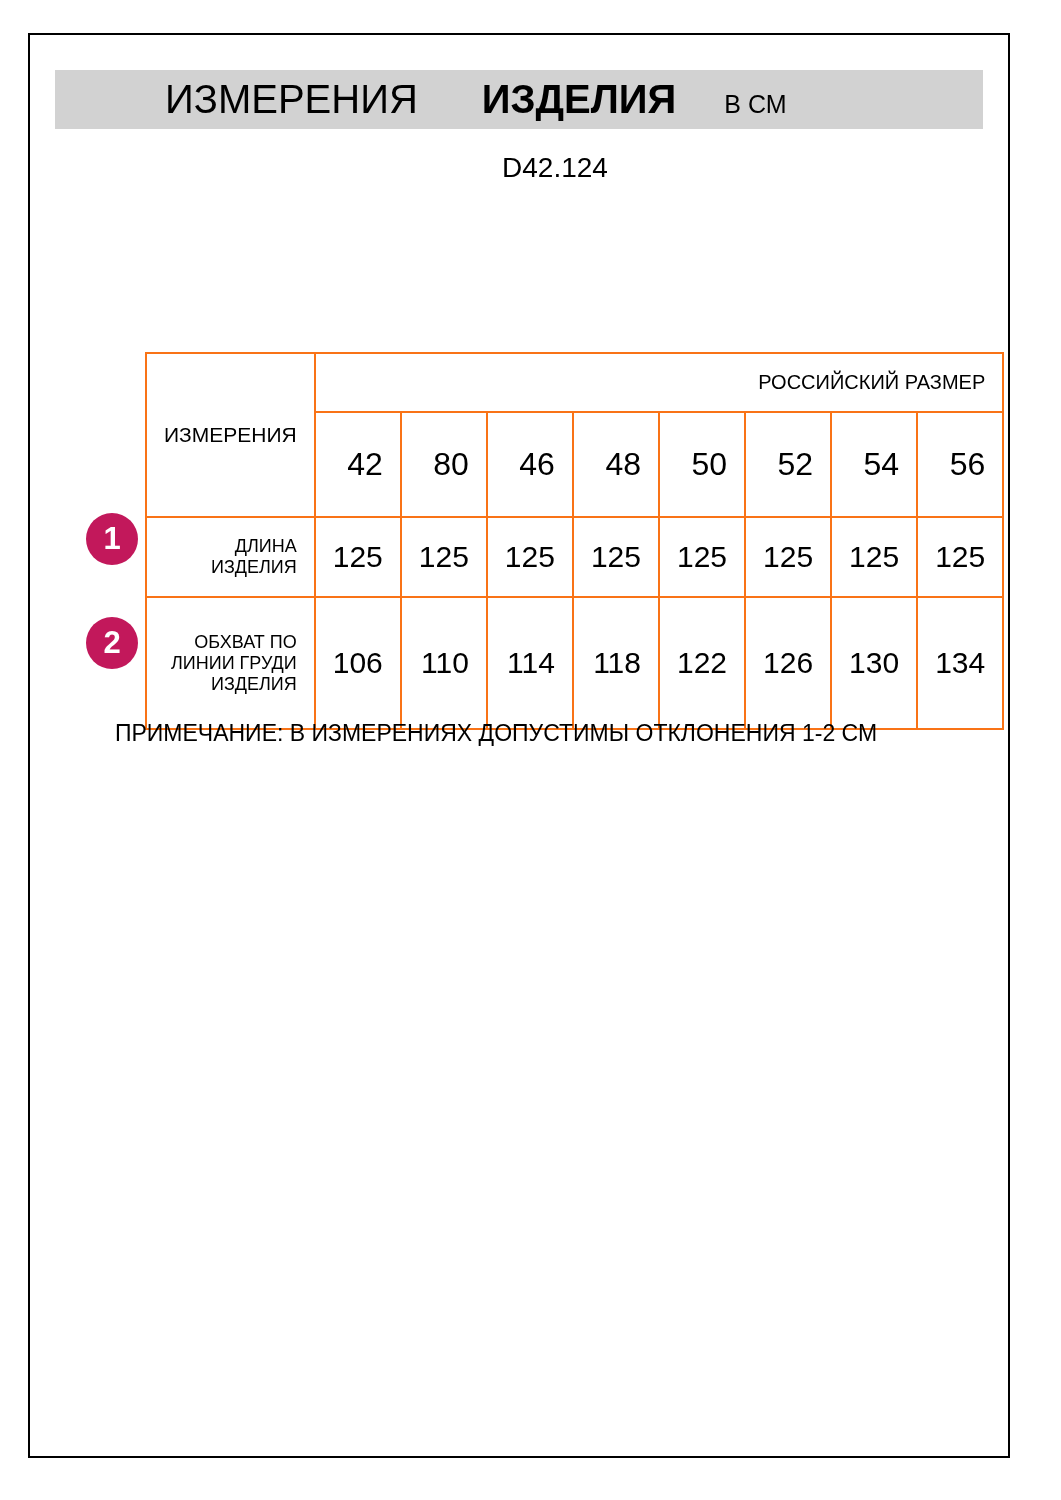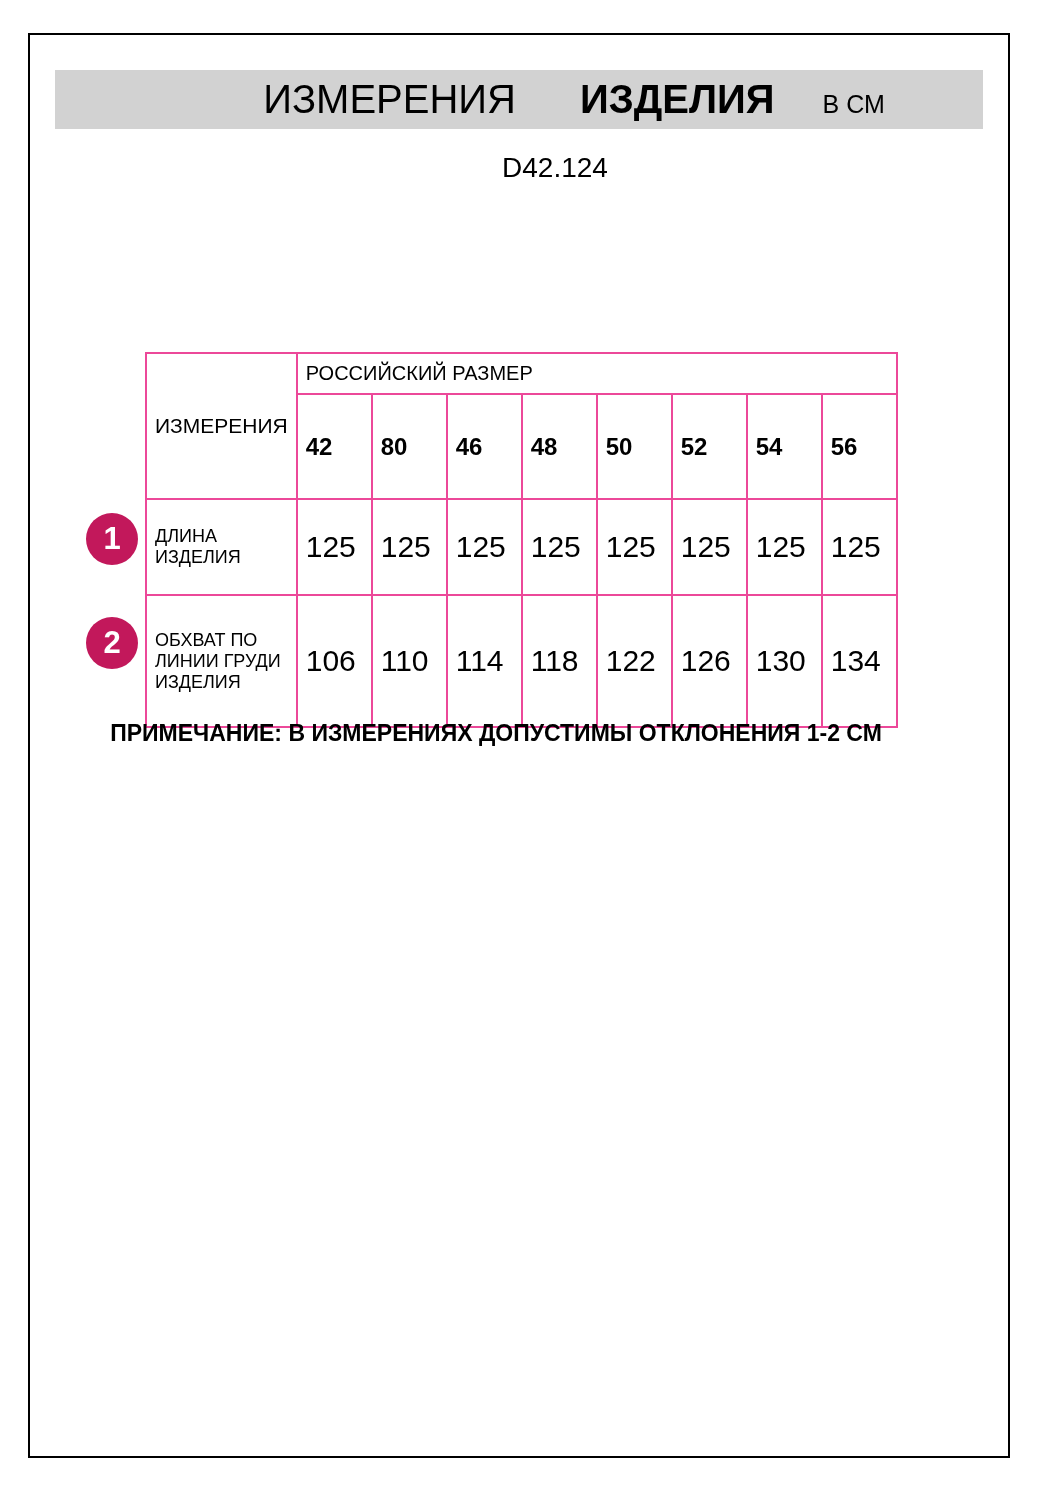--- a/index.html
+++ b/index.html
@@ -25,21 +25,20 @@
     border: 2px solid #000000;
     box-sizing: border-box;
   }
   .title-bar {
     position: absolute;
     left: 55px;
     top: 70px;
     width: 928px;
     height: 59px;
     background: #d2d2d2;
-    text-align: center;
     line-height: 58px;
     white-space: nowrap;
     padding-left: 110px;
     box-sizing: border-box;
   }
   .title-measurements { font-size: 40px; font-weight: normal; }
   .title-product      { font-size: 40px; font-weight: bold; margin-left: 64px; }
   .title-units        { font-size: 25px; font-weight: normal; margin-left: 48px; }
 
   .model-code {
@@ -64,32 +63,32 @@
   }
 
   table.size-table {
     position: absolute;
     left: 145px;
     top: 352px;
     border-collapse: collapse;
     table-layout: fixed;
   }
   table.size-table td {
-    border: 2px solid #ec4899;
-    text-align: left;
+    border: 2px solid #f97316;
+    text-align: right;
     vertical-align: middle;
-    padding: 8px;
+    padding: 17px;
     box-sizing: border-box;
   }
   td.corner-cell { font-size: 21px; }
   td.group-cell  { font-size: 20px; }
   tr.group-row   { height: 25px; }
   tr.sizes-row   { height: 105px; }
-  td.size-cell   { font-size: 24px; font-weight: bold; }
-  tr.data-row-1  { height: 96px; }
+  td.size-cell   { font-size: 32px; font-weight: normal; }
+  tr.data-row-1  { height: 80px; }
   tr.data-row-2  { height: 132px; }
   td.label-cell  { font-size: 18px; line-height: 21px; white-space: pre-line; }
   td.value-cell  { font-size: 30px; }
 
   .marker {
     position: absolute;
     width: 52px;
     height: 52px;
     border-radius: 50%;
     background: #c2185b;
@@ -103,21 +102,21 @@
   .marker-1 { left: 86px; top: 513px; }
   .marker-2 { left: 86px; top: 617px; }
 
   .note {
     position: absolute;
     left: 28px;
     top: 719px;
     width: 936px;
     text-align: center;
     font-size: 23px;
-    font-weight: bold;
+    font-weight: normal;
     line-height: 28px;
   }
 </style>
 </head>
 <body>
 
 <div class="canvas">
 
   <div class="page-border"></div>
 

